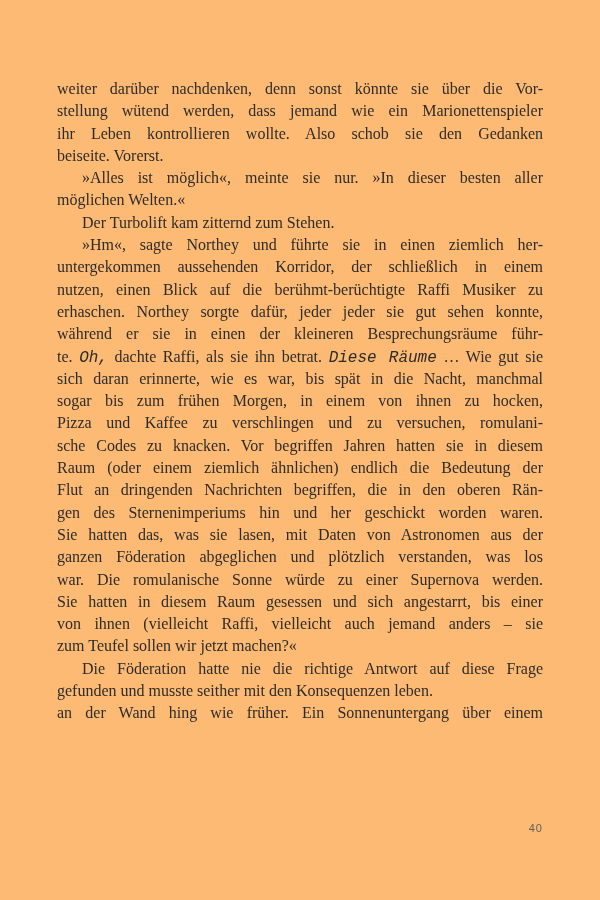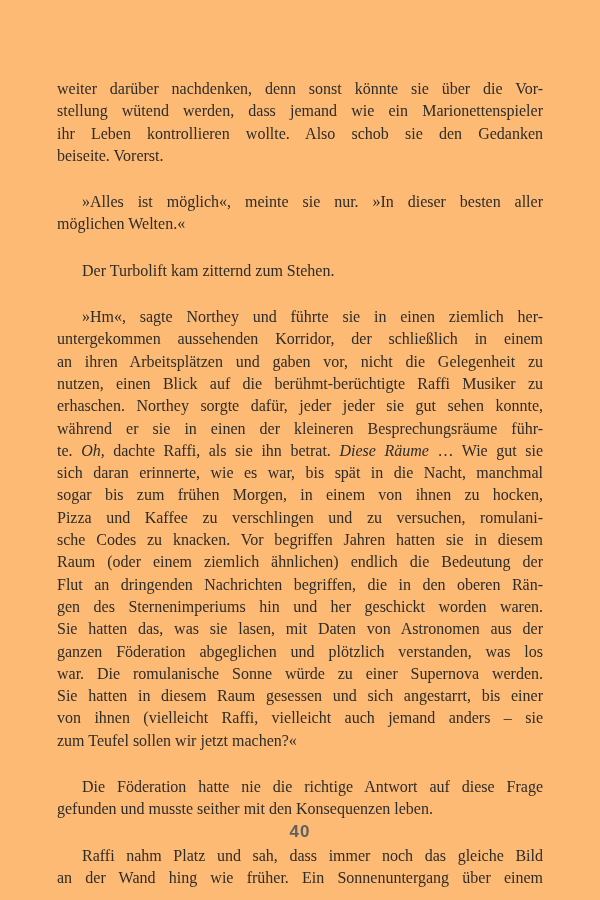--- a/index.html
+++ b/index.html
@@ -28,69 +28,66 @@
     height: 22.3px;
     white-space: nowrap;
     text-align: left;
   }
   .line.j {
     text-align: justify;
     text-align-last: justify;
   }
   .line.in {
     text-indent: 25px;
-    margin-top: 24px;
   }
   .line i {
     font-style: italic;
+    font-family: Liberation Mono, monospace;
   }
   .folio {
     position: absolute;
     left: 57px;
     width: 486px;
     top: 822px;
-    text-align: center;
+    text-align: right;
     font-family: "Liberation Sans", "DejaVu Sans", sans-serif;
-    font-size: 17px;
+    font-size: 11px;
     color: #606060;
     letter-spacing: 1px;
-    font-weight: bold;
   }
 </style>
 </head>
 <body>
 
 <div class="page">
   <div class="textblock">
     <div class="line j">weiter darüber nachdenken, denn sonst könnte sie über die Vor-</div>
     <div class="line j">stellung wütend werden, dass jemand wie ein Marionettenspieler</div>
     <div class="line j">ihr Leben kontrollieren wollte. Also schob sie den Gedanken</div>
     <div class="line">beiseite. Vorerst.</div>
     <div class="line j in">»Alles ist möglich«, meinte sie nur. »In dieser besten aller</div>
     <div class="line">möglichen Welten.«</div>
     <div class="line in">Der Turbolift kam zitternd zum Stehen.</div>
     <div class="line j in">»Hm«, sagte Northey und führte sie in einen ziemlich her-</div>
     <div class="line j">untergekommen aussehenden Korridor, der schließlich in einem</div>
-    <div class="line j">an ihren Arbeitsplätzen und gaben vor, nicht die Gelegenheit zu</div>
     <div class="line j">nutzen, einen Blick auf die berühmt-berüchtigte Raffi Musiker zu</div>
     <div class="line j">erhaschen. Northey sorgte dafür, jeder jeder sie gut sehen konnte,</div>
     <div class="line j">während er sie in einen der kleineren Besprechungsräume führ-</div>
     <div class="line j"><span>te. </span><i>Oh,</i><span> dachte Raffi, als sie ihn betrat. </span><i>Diese Räume</i><span> … Wie gut sie</span></div>
     <div class="line j">sich daran erinnerte, wie es war, bis spät in die Nacht, manchmal</div>
     <div class="line j">sogar bis zum frühen Morgen, in einem von ihnen zu hocken,</div>
     <div class="line j">Pizza und Kaffee zu verschlingen und zu versuchen, romulani-</div>
     <div class="line j">sche Codes zu knacken. Vor begriffen Jahren hatten sie in diesem</div>
     <div class="line j">Raum (oder einem ziemlich ähnlichen) endlich die Bedeutung der</div>
     <div class="line j">Flut an dringenden Nachrichten begriffen, die in den oberen Rän-</div>
     <div class="line j">gen des Sternenimperiums hin und her geschickt worden waren.</div>
     <div class="line j">Sie hatten das, was sie lasen, mit Daten von Astronomen aus der</div>
     <div class="line j">ganzen Föderation abgeglichen und plötzlich verstanden, was los</div>
     <div class="line j">war. Die romulanische Sonne würde zu einer Supernova werden.</div>
     <div class="line j">Sie hatten in diesem Raum gesessen und sich angestarrt, bis einer</div>
     <div class="line j">von ihnen (vielleicht Raffi, vielleicht auch jemand anders – sie</div>
     <div class="line">zum Teufel sollen wir jetzt machen?«</div>
     <div class="line j in">Die Föderation hatte nie die richtige Antwort auf diese Frage</div>
     <div class="line">gefunden und musste seither mit den Konsequenzen leben.</div>
-    <div class="line j in">Raffi nahm Platz und sah, dass immer noch das gleiche Bild</div>
     <div class="line j">an der Wand hing wie früher. Ein Sonnenuntergang über einem</div>
   </div>
   <div class="folio">40</div>
 </div>
 
 </body></html>

